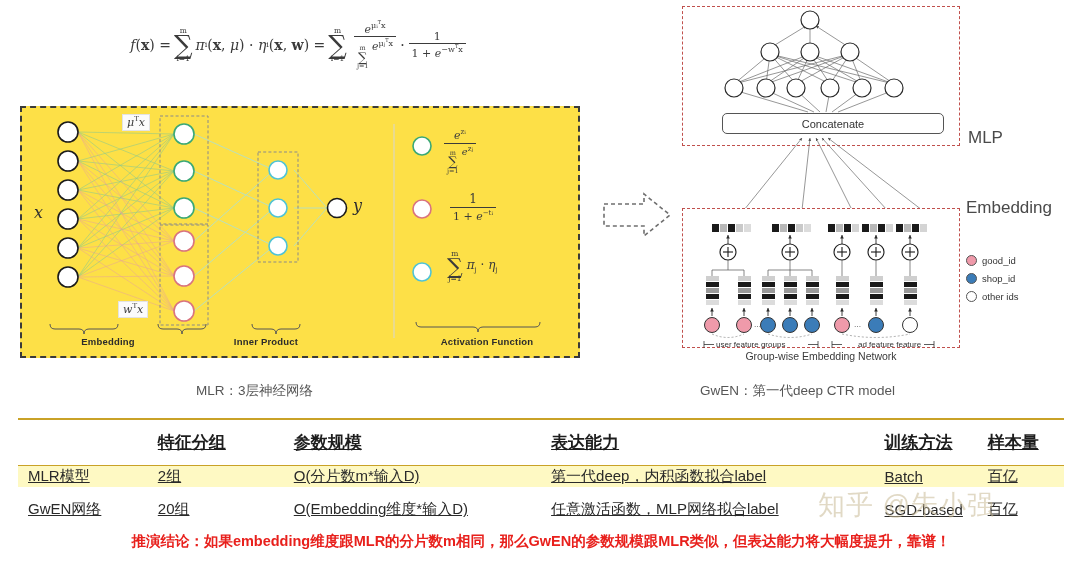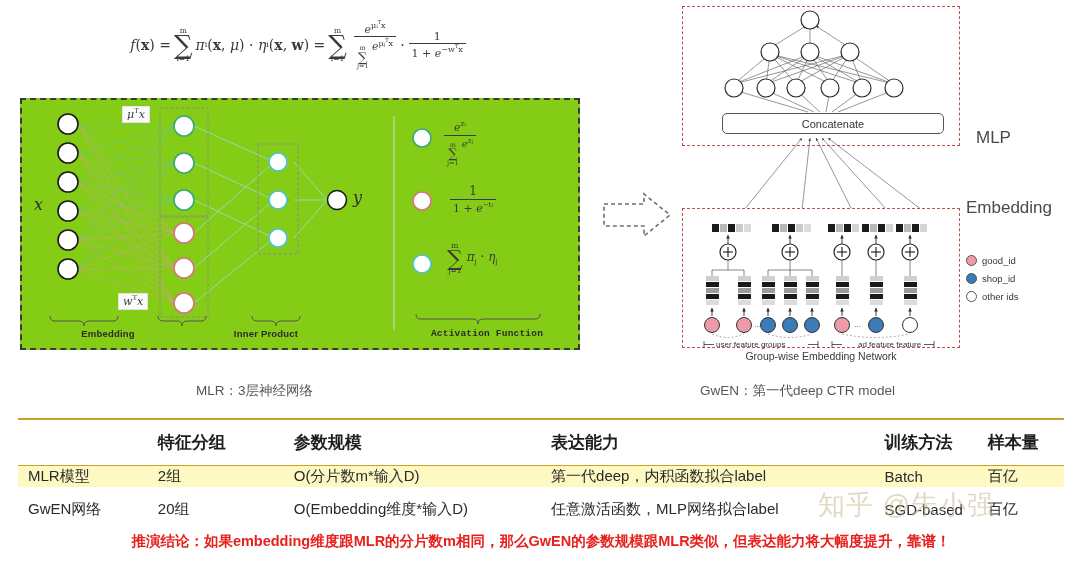--- a/index.html
+++ b/index.html
@@ -35,22 +35,22 @@
   .bigsum .sg { font-size:26px; line-height:0.8; font-family:"DejaVu Serif",serif;}
   .frac { display:inline-flex; flex-direction:column; align-items:center; margin:0 4px; vertical-align:middle; }
   .frac .num { padding:0 3px 1px 3px; font-size:11px; }
   .frac .den { border-top:1px solid #3b3b3b; padding:1px 3px 0 3px; font-size:11px; }
   .smallsum { display:inline-flex; flex-direction:column; align-items:center; font-size:9px; }
   .smallsum .sg2 { font-size:13px; line-height:0.85; }
   .smallsum .lim2 { font-size:6.5px; line-height:1; }
 
   
   #mlr-box {
-    position:absolute; left:20px; top:98px; width:560px; height:252px;
-    border:2px dashed #3a3a3a; background:#84cc16;
+    position:absolute; left:20px; top:106px; width:560px; height:252px;
+    border:2px dashed #3a3a3a; background:#fde047;
   }
   #mlr-svg { position:absolute; left:0; top:0; }
 
   .brace-label {
     position:absolute; font-size:9.5px; font-weight:bold; color:#2b2b2b;
     text-align:center; letter-spacing:0.2px;
   }
   .tagbox {
     position:absolute; background:#fbfbfb; border:1px solid #e3e3e3;
     font-family:"DejaVu Serif","Liberation Serif",serif; font-size:11px;
@@ -113,21 +113,21 @@
   #cmp-table {
     position:absolute; left:18px; top:418px; width:1046px; height:104px;
     border-top:2px solid #c9a227; border-bottom:2px solid #c9a227;
     background:#ffffff;
   }
   .trow { position:absolute; left:0; width:1046px; display:flex; align-items:center; }
   #row-head { top:0; height:45px; background:#ffffff; }
   #row-mlr  { top:45px; height:22px; background:#fef9c3; border-top:1.5px solid #c9a227; }
   #row-gwen { top:75px; height:29px; background:#ffffff; }
 
-  .cell { padding:0 4px; white-space:nowrap; overflow:visible; }
+  .cell { padding:0 4px; white-space:nowrap; overflow:visible;text-decoration:underline; }
   .c0 { width:142px; padding-left:10px; }
   .c1 { width:92px; }
   .c2 { width:270px;margin-left:48px; }
   .c3 { width:350px; }
   .c4 { width:108px; }
   .c5 { width:84px; }
 
   #row-head .cell { font-weight:bold; font-size:17px; color:#1d1d1d; }
   #row-mlr .cell, #row-gwen .cell { font-size:15px; color:#2a2a2a; }
 
@@ -306,21 +306,21 @@
       <div class="tagbox" style="left:96px; top:193px;">
         <span style="font-style:italic">w</span><sup style="font-size:7px">T</sup><span style="font-style:italic">x</span>
       </div>
 
       <div class="plainmath" style="left:12px; top:95px; font-size:16px; font-style:italic;">x</div>
 
       <div class="plainmath" style="left:331px; top:88px; font-size:16px; font-style:italic;">y</div>
 
       <div class="brace-label" style="left:28px; top:228px; width:116px;">Embedding</div>
       <div class="brace-label" style="left:186px; top:228px; width:116px;">Inner Product</div>
-      <div class="brace-label" style="left:390px; top:228px; width:150px;font-family:Liberation Mono, monospace;">Activation Function</div>
+      <div class="brace-label" style="left:390px; top:228px; width:150px;">Activation Function</div>
 
       <svg style="position:absolute; left:386px; top:16px;" width="170" height="214">
         <circle cx="14" cy="22" r="9" fill="#ffffff" stroke="#3aa876" stroke-width="1.6"></circle>
         <circle cx="14" cy="85" r="9" fill="#ffffff" stroke="#d9737f" stroke-width="1.6"></circle>
         <circle cx="14" cy="148" r="9" fill="#ffffff" stroke="#4fc3d6" stroke-width="1.6"></circle>
         <path d="M8,198 q0,5 5,5 h52 q5,0 5,5 q0,-5 5,-5 h52 q5,0 5,-5" fill="none" stroke="#555" stroke-width="1"></path>
       </svg>
 
       <div class="actformula" style="left:418px; top:20px;">
         <span class="frac">
@@ -629,21 +629,21 @@
         <line x1="150" y1="136.5" x2="160" y2="136.5"></line>
           <line x1="242" y1="136.5" x2="252" y2="136.5"></line>
       </g>
     </svg>
 
     <div class="featgrp-label" style="left:56px; top:340px;">user feature groups</div>
     <div class="featgrp-label" style="left:198px; top:340px;">ad feature feature</div>
 
     <div id="gwen-sub">Group-wise Embedding Network</div>
 
-    <div class="side-label" style="left:316px; top:128px;">MLP</div>
+    <div class="side-label" style="left:308px; top:128px;">MLP</div>
     <div class="side-label" style="left:306px; top:198px;">Embedding</div>
 
     <div class="legend-item" style="left:306px; top:255px;">
       <span class="legend-dot" style="background:#ef9aaa; border:1px solid #555;"></span>
       <span>good_id</span>
     </div>
     <div class="legend-item" style="left:306px; top:273px;">
       <span class="legend-dot" style="background:#3b7cb8; border:1px solid #555;"></span>
       <span>shop_id</span>
     </div>

